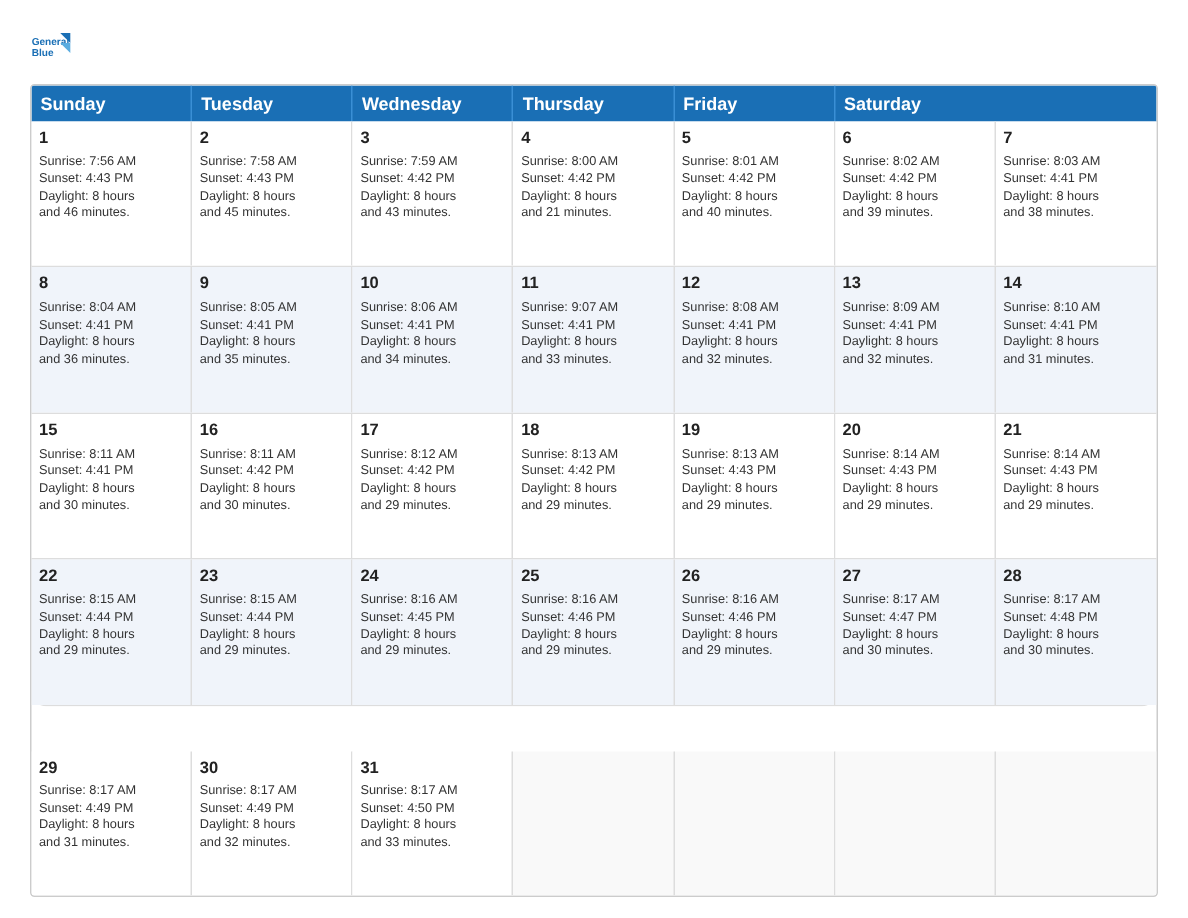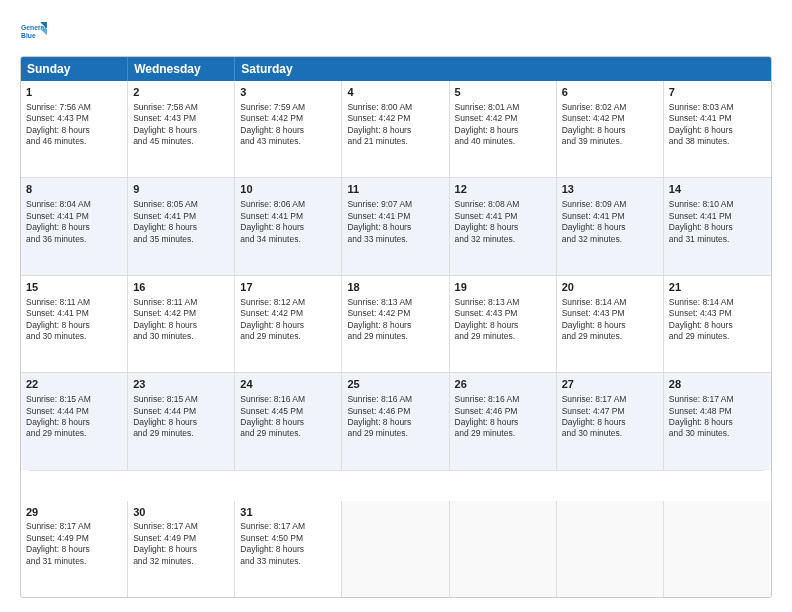--- a/index.html
+++ b/index.html
@@ -113,21 +113,24 @@
     </div>
     <div class="title-block">
       <div class="main-title"></div>
       <div class="subtitle"></div>
     </div>
   </div>
 
   <div class="calendar">
     <div class="cal-header" id="cal-header">
         <div class="cal-header-cell">Sunday</div>
+        <div class="cal-header-cell">Tuesday</div>
         <div class="cal-header-cell">Wednesday</div>
+        <div class="cal-header-cell">Thursday</div>
+        <div class="cal-header-cell">Friday</div>
         <div class="cal-header-cell">Saturday</div>
       </div>
     <div class="cal-body" id="cal-body" style="height: calc(100% - 24px);">
         <div class="cal-row" style="height: 20%;">
           <div class="cal-cell">
             <span class="day-num">1</span>
             <div>Sunrise: 7:56 AM</div>
             <div>Sunset: 4:43 PM</div>
             <div>Daylight: 8 hours</div>
             <div>and 46 minutes.</div>

